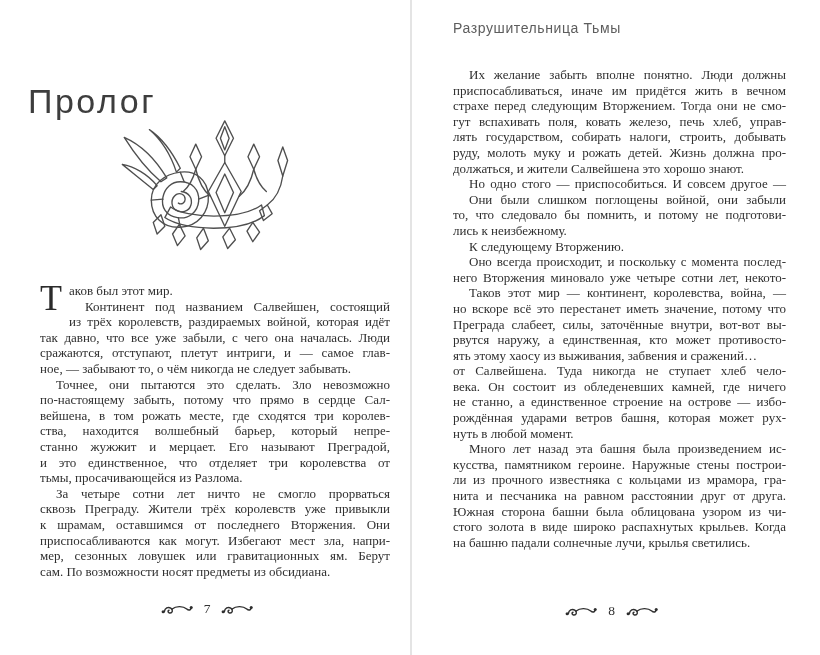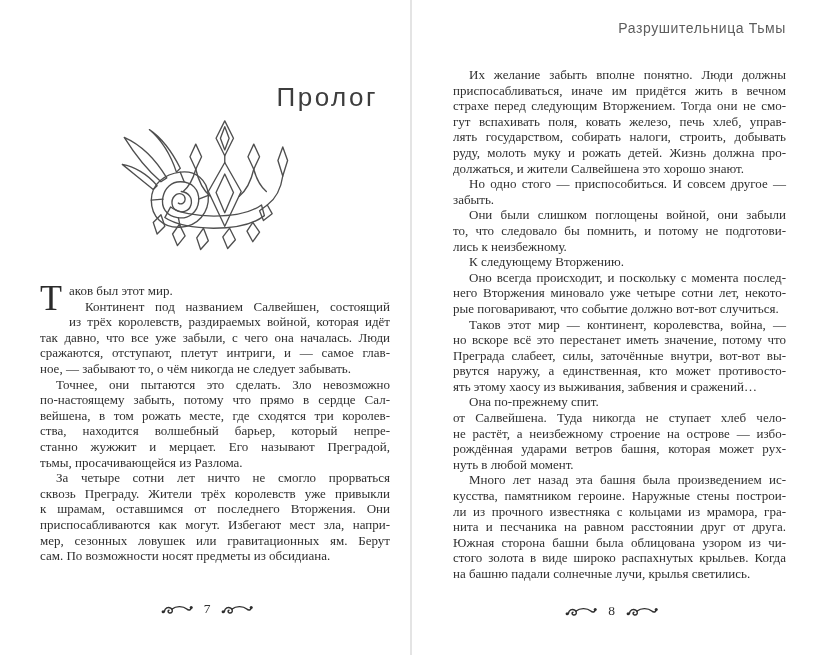--- a/index.html
+++ b/index.html
@@ -16,36 +16,36 @@
     position:absolute; left:410px; top:0;
     width:2px; height:655px;
     background:#e4e4e4;
   }
   .page { position:absolute; top:0; height:655px; }
   .page-left  { left:40px;  width:350px; }
   .page-right { left:453px; width:333px; }
 
   .chapter-title {
     position:absolute; top:82px; left:0; width:100%;
-    text-align:right;
+    text-align:left;
     font-family:"Liberation Sans","DejaVu Sans",sans-serif;
     font-weight:400;
-    font-size:26px;
+    font-size:34px;
     letter-spacing:2.5px;
     color:#3d3d3d;
     transform:translateX(-12px);
   }
   .illustration-wrap {
     position:absolute; top:118px; left:0; width:100%;
     display:flex; justify-content:center;
     transform:translateX(-12px);
   }
   .running-head {
     position:absolute; top:20px; left:0; width:100%;
-    text-align:right;
+    text-align:left;
     font-family:"Liberation Sans","DejaVu Sans",sans-serif;
     font-size:14px;
     letter-spacing:0.6px;
     color:#5d5d5d;
   }
 
   .page-body { position:absolute; left:0; width:100%; font-size:13px; line-height:15.6px; }
   .page-left  .page-body { top:283px; }
   .page-right .page-body { top:56px;margin-top:11px; }
 
@@ -141,20 +141,21 @@
           <div class="line">так давно, что все уже забыли, с чего она началась. Люди</div>
           <div class="line">сражаются, отступают, плетут интриги, и — самое глав-</div>
           <div class="line lastline">ное, — забывают то, о чём никогда не следует забывать.</div>
         </div>
         <div class="para">
           <div class="line firstline">Точнее, они пытаются это сделать. Зло невозможно</div>
           <div class="line">по-настоящему забыть, потому что прямо в сердце Сал-</div>
           <div class="line">вейшена, в том рожать месте, где сходятся три королев-</div>
           <div class="line">ства, находится волшебный барьер, который непре-</div>
           <div class="line">станно жужжит и мерцает. Его называют Преградой,</div>
+          <div class="line">и это единственное, что отделяет три королевства от</div>
           <div class="line lastline">тьмы, просачивающейся из Разлома.</div>
         </div>
         <div class="para">
           <div class="line firstline">За четыре сотни лет ничто не смогло прорваться</div>
           <div class="line">сквозь Преграду. Жители трёх королевств уже привыкли</div>
           <div class="line">к шрамам, оставшимся от последнего Вторжения. Они</div>
           <div class="line">приспосабливаются как могут. Избегают мест зла, напри-</div>
           <div class="line">мер, сезонных ловушек или гравитационных ям. Берут</div>
           <div class="line lastline">сам. По возможности носят предметы из обсидиана.</div>
         </div>
@@ -186,48 +187,44 @@
           <div class="line firstline">Их желание забыть вполне понятно. Люди должны</div>
           <div class="line">приспосабливаться, иначе им придётся жить в вечном</div>
           <div class="line">страхе перед следующим Вторжением. Тогда они не смо-</div>
           <div class="line">гут вспахивать поля, ковать железо, печь хлеб, управ-</div>
           <div class="line">лять государством, собирать налоги, строить, добывать</div>
           <div class="line">руду, молоть муку и рожать детей. Жизнь должна про-</div>
           <div class="line lastline">должаться, и жители Салвейшена это хорошо знают.</div>
         </div>
         <div class="para">
           <div class="line firstline">Но одно стого — приспособиться. И совсем другое —</div>
-          <div class="line lastline">забыть.</div>
         </div>
         <div class="para">
           <div class="line firstline">Они были слишком поглощены войной, они забыли</div>
           <div class="line">то, что следовало бы помнить, и потому не подготови-</div>
           <div class="line lastline">лись к неизбежному.</div>
         </div>
         <div class="para">
           <div class="line firstline lastline">К следующему Вторжению.</div>
         </div>
         <div class="para">
           <div class="line firstline">Оно всегда происходит, и поскольку с момента послед-</div>
           <div class="line">него Вторжения миновало уже четыре сотни лет, некото-</div>
-          <div class="line lastline">рые поговаривают, что событие должно вот-вот случиться.</div>
         </div>
         <div class="para">
           <div class="line firstline">Таков этот мир — континент, королевства, война, —</div>
           <div class="line">но вскоре всё это перестанет иметь значение, потому что</div>
           <div class="line">Преграда слабеет, силы, заточённые внутри, вот-вот вы-</div>
           <div class="line">рвутся наружу, а единственная, кто может противосто-</div>
           <div class="line lastline">ять этому хаосу из выживания, забвения и сражений…</div>
         </div>
         <div class="para">
-          <div class="line firstline lastline">Она по-прежнему спит.</div>
-        </div>
-        <div class="para">
           <div class="line">от Салвейшена. Туда никогда не ступает хлеб чело-</div>
-          <div class="line">не растёт, а неизбежному строение на острове — избо-</div>
+          <div class="line">века. Он состоит из обледеневших камней, где ничего</div>
+          <div class="line">не станно, а единственное строение на острове — избо-</div>
           <div class="line">рождённая ударами ветров башня, которая может рух-</div>
           <div class="line lastline">нуть в любой момент.</div>
         </div>
         <div class="para">
           <div class="line firstline">Много лет назад эта башня была произведением ис-</div>
           <div class="line">кусства, памятником героине. Наружные стены построи-</div>
           <div class="line">ли из прочного известняка с кольцами из мрамора, гра-</div>
           <div class="line">нита и песчаника на равном расстоянии друг от друга.</div>
           <div class="line">Южная сторона башни была облицована узором из чи-</div>
           <div class="line">стого золота в виде широко распахнутых крыльев. Когда</div>

